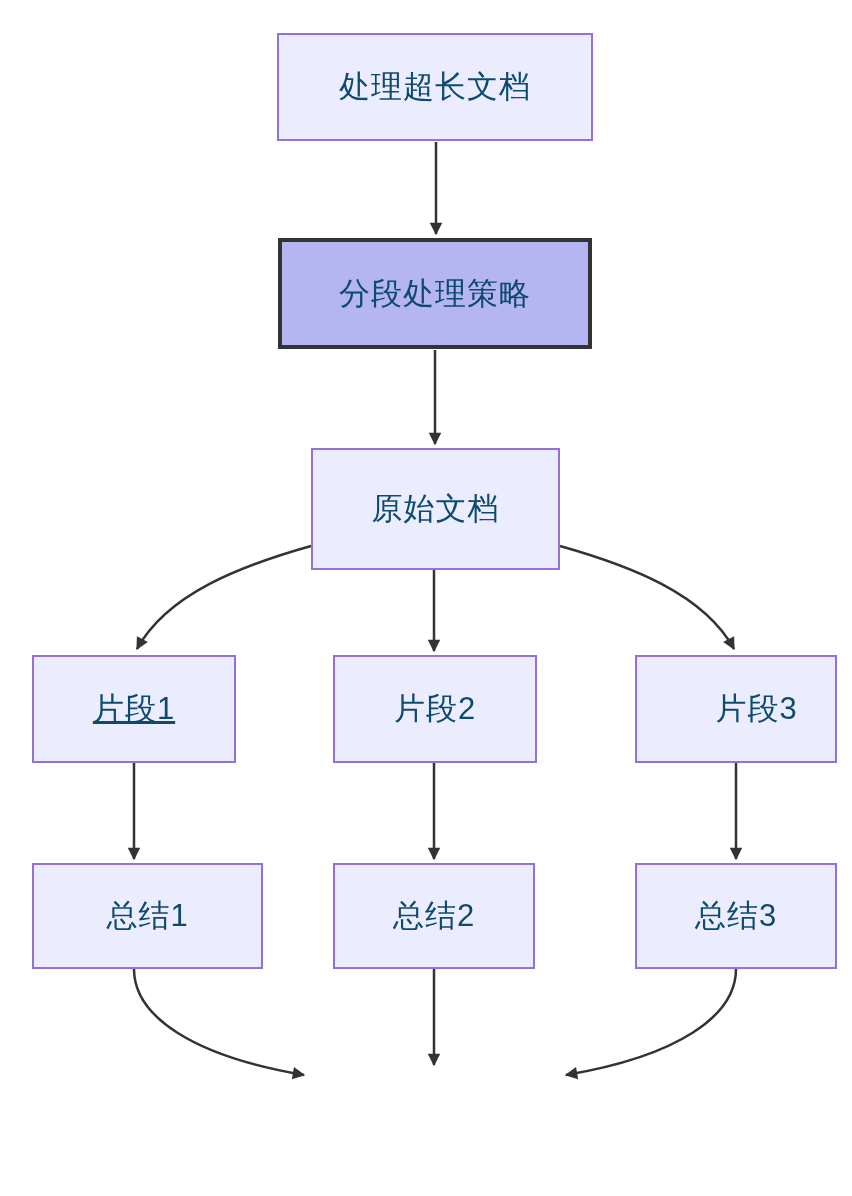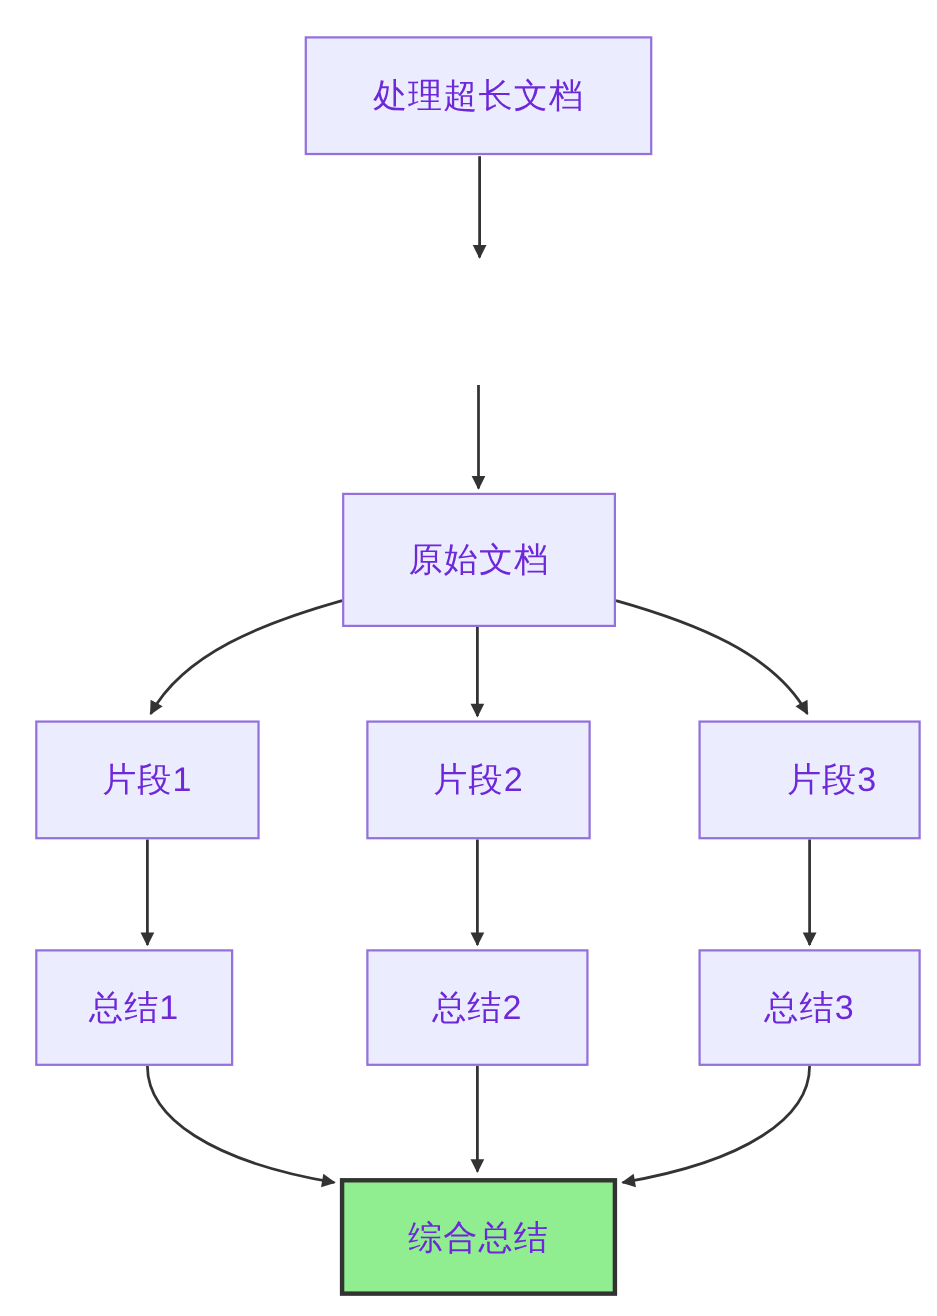--- a/index.html
+++ b/index.html
@@ -27,21 +27,21 @@
     stroke: #333333;
     stroke-width: 2.5px;
   }
   .node {
     position: absolute;
     box-sizing: border-box;
     display: flex;
     align-items: center;
     justify-content: center;
     font-size: 31px;
-    color: #6d28d9;
+    color: #0c4a6e;
     text-align: center;
     letter-spacing: 1px;
   }
   .node.default {
     background: #ECECFF;
     border: 2px solid #9370DB;
   }
   .node.highlight {
     background: #B5B5F2;
     border: 4px solid #333333;
@@ -70,30 +70,30 @@
     <path class="edge-path" d="M134,763 L134,859" marker-end="url(#arrow)"></path>
     <path class="edge-path" d="M434,763 L434,859" marker-end="url(#arrow)"></path>
     <path class="edge-path" d="M736,763 L736,859" marker-end="url(#arrow)"></path>
     <path class="edge-path" d="M134,969 C134,1016 192,1056 304,1075" marker-end="url(#arrow)"></path>
     <path class="edge-path" d="M434,969 L434,1065" marker-end="url(#arrow)"></path>
     <path class="edge-path" d="M736,969 C736,1016 678,1056 566,1075" marker-end="url(#arrow)"></path>
   </svg>
 
   <div class="node default" style="left:277px; top:33px; width:316px; height:108px;">处理超长文档</div>
 
+  <div class="node highlight" style="left:278px; top:238px; width:314px; height:111px;">分段处理策略</div>
 
   <div class="node default" style="left:311px; top:448px; width:249px; height:122px;">原始文档</div>
 
-  <div class="node default" style="left:32px; top:655px; width:204px; height:108px;">片段1</div>
+  <div class="node default" style="left:32px; top:655px; width:204px; height:108px;text-decoration:underline;">片段1</div>
 
   <div class="node default" style="left:333px; top:655px; width:204px; height:108px;">片段2</div>
 
   <div class="node default" style="left:635px; top:655px; width:202px; height:108px;padding-left:41px;">片段3</div>
 
-  <div class="node default" style="left:32px; top:863px; width:180px; height:106px;">总结1</div>
+  <div class="node default" style="left:32px; top:863px; width:231px; height:106px;">总结1</div>
 
   <div class="node default" style="left:333px; top:863px; width:202px; height:106px;text-align:center;">总结2</div>
 
   <div class="node default" style="left:635px; top:863px; width:202px; height:106px;">总结3</div>
 
-  <div class="node success" style="left:309px; top:1071px; width:252px; height:107px;">综合总结</div>
 
 </div>
 
 </body></html>

